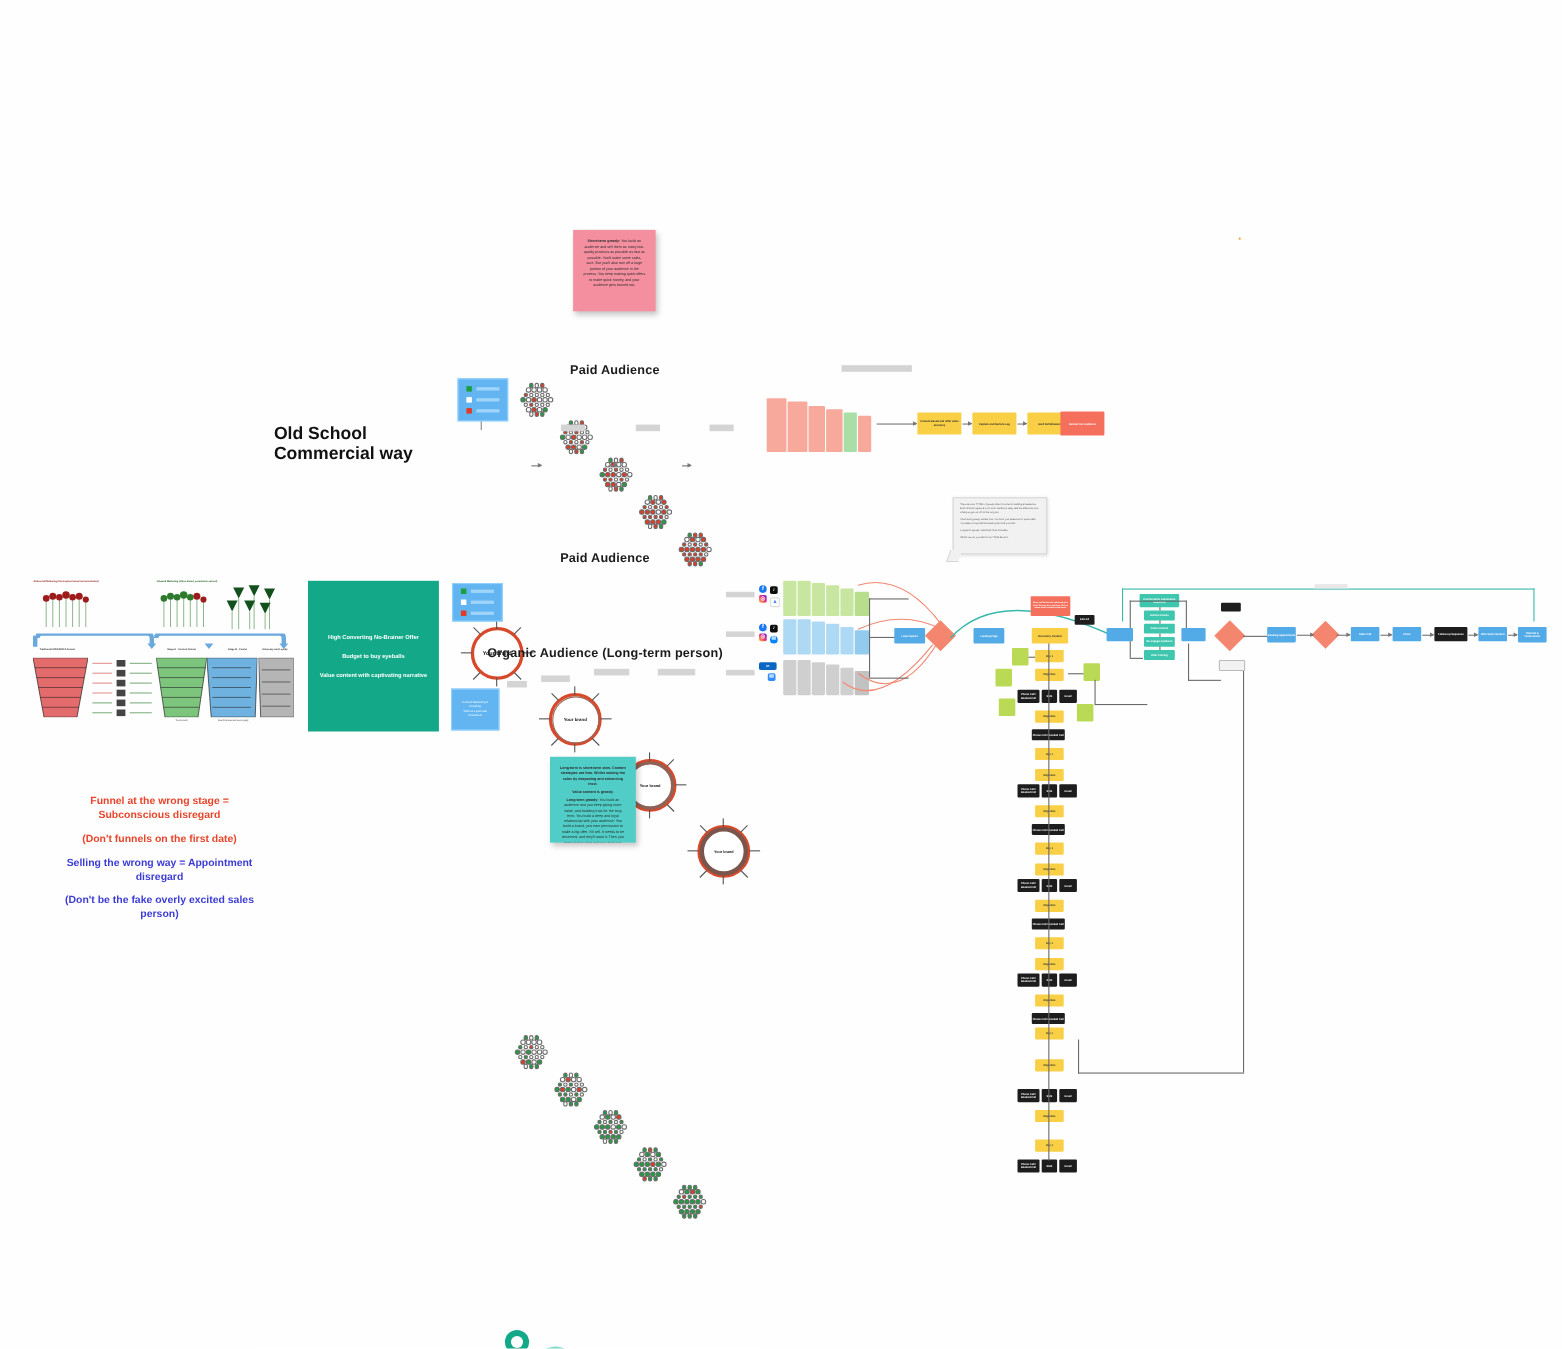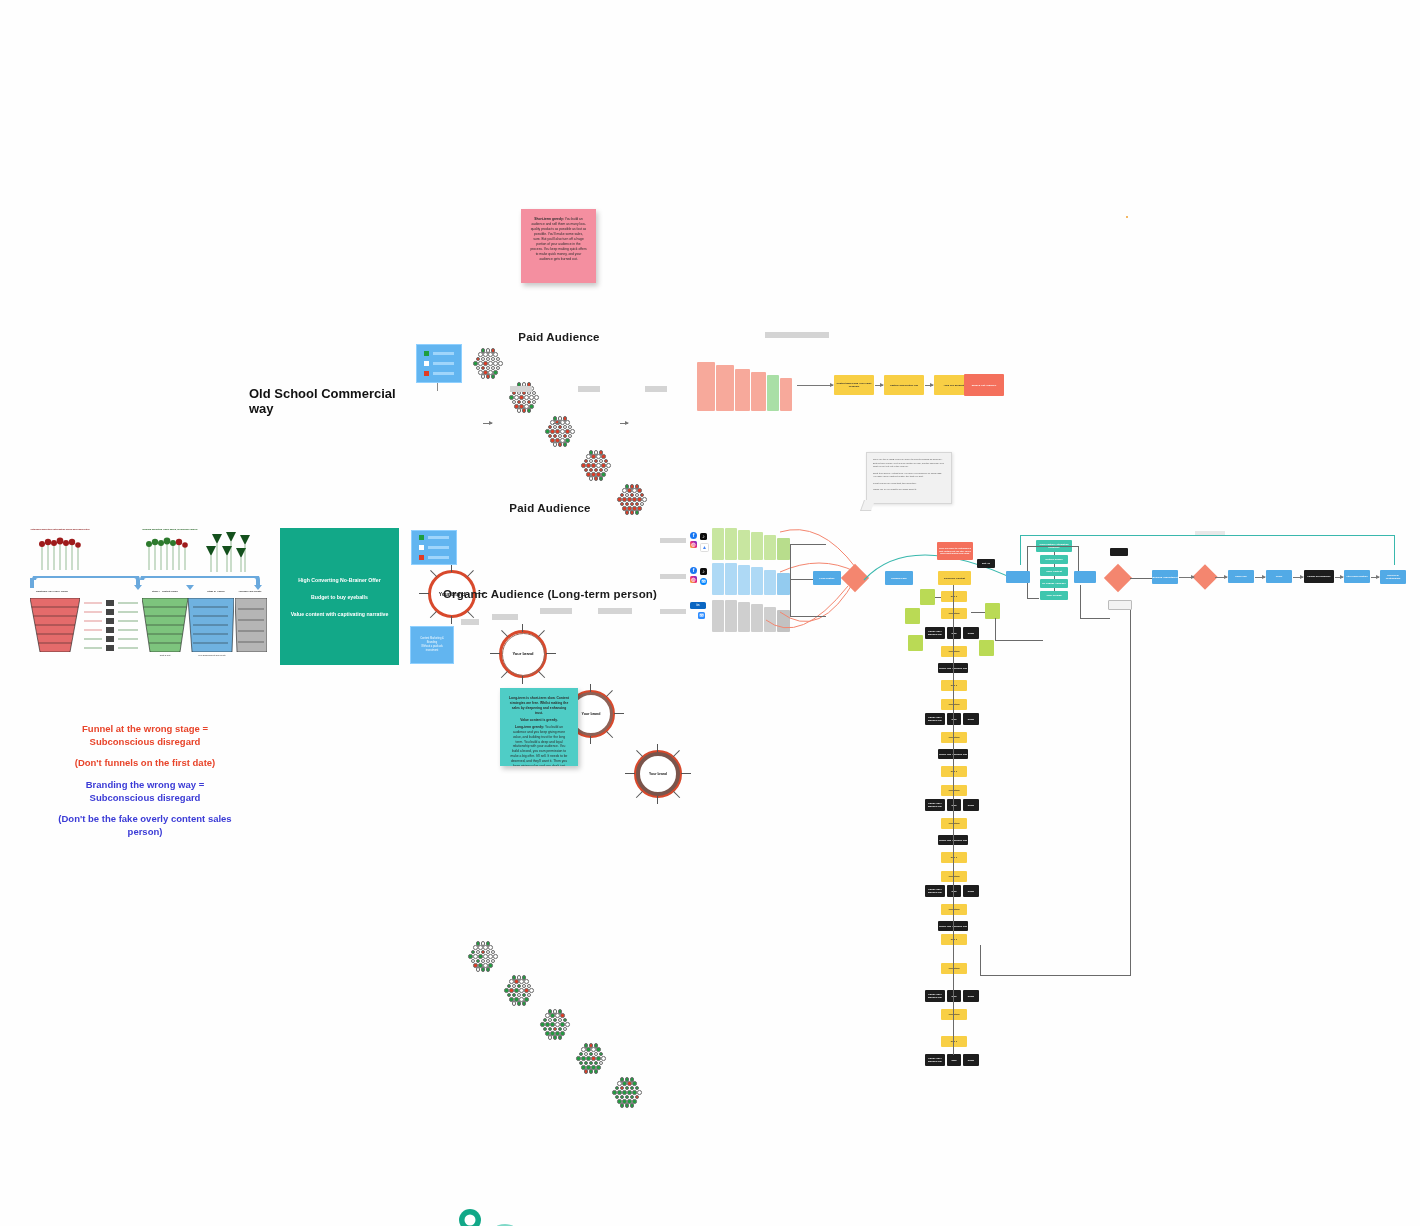--- a/index.html
+++ b/index.html
@@ -10,21 +10,21 @@
     overflow:hidden;
     position:relative;
   }
   .canvas{position:absolute;inset:0;background:#fefefe;}
   .abs{position:absolute;}
   
   .section-title{
     font-weight:bold;font-size:11.5px;color:#1b1b1b;text-align:center;
     letter-spacing:.2px;
   }
-  .big-title{font-weight:bold;font-size:13px;color:#111;}
+  .big-title{font-weight:bold;font-size:16px;color:#111;}
   
   .sticky{
     box-shadow:2px 3px 5px rgba(0,0,0,.22);
     box-sizing:border-box;
     padding:8px 9px;
     font-size:3.3px;line-height:1.5;
     color:#2b2b2b;text-align:center;
     overflow:hidden;
   }
   .sticky-pink{background:#f48fa0;}
@@ -758,22 +758,22 @@
         </g>
       </svg>
     </div>
 
     <div style="position:absolute;left:128px;top:126px;width:46px;font-size:2px;text-align:center;color:#333;">Trust is built</div>
     <div style="position:absolute;left:174px;top:126px;width:48px;font-size:2px;text-align:center;color:#333;">Peer Endorsement and Loyalty</div>
   </div>
 
   <div class="abs stmt stmt-red" style="left:55px;top:723px;width:180px;">Funnel at the wrong stage = Subconscious disregard</div>
   <div class="abs stmt stmt-red" style="left:55px;top:757px;width:180px;">(Don't funnels on the first date)</div>
-  <div class="abs stmt stmt-blue" style="left:55px;top:779px;width:180px;">Branding the wrong way = Subconscious disregard</div>
-  <div class="abs stmt stmt-blue" style="left:42px;top:813px;width:206px;">(Don't be the fake overly content sales person)</div>
+  <div class="abs stmt stmt-blue" style="left:55px;top:779px;width:180px;">Selling the wrong way = Appointment disregard</div>
+  <div class="abs stmt stmt-blue" style="left:42px;top:813px;width:206px;">(Don't be the fake overly excited sales person)</div>
 
   <div class="abs chip" style="left:660px;top:538px;width:26px;height:5px;"></div>
   <div class="abs chip" style="left:660px;top:574px;width:26px;height:5px;"></div>
   <div class="abs chip" style="left:660px;top:609px;width:26px;height:5px;"></div>
 
   <div class="abs" style="left:690px;top:532px;width:22px;height:25px;">
     <span class="sico ico-fb" style="position:absolute;left:0;top:0;">f</span>
     <span class="sico ico-tt" style="position:absolute;left:10px;top:1px;">♪</span>
     <span class="sico ico-ig" style="position:absolute;left:0;top:9px;">◎</span>
     <span class="sico ico-ga" style="position:absolute;left:10px;top:11px;">▲</span>

